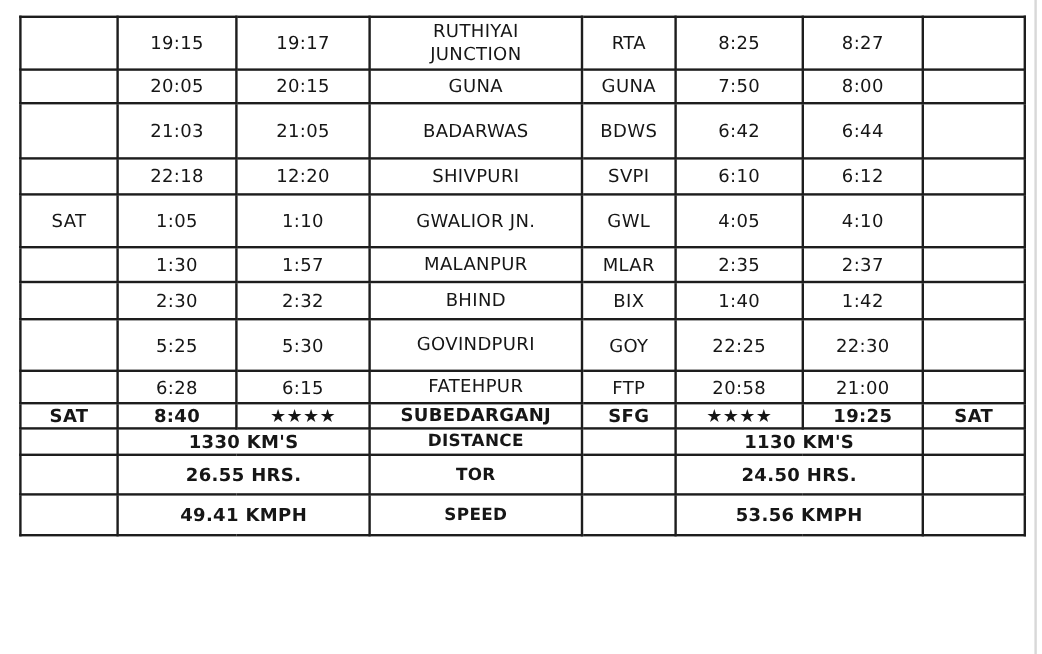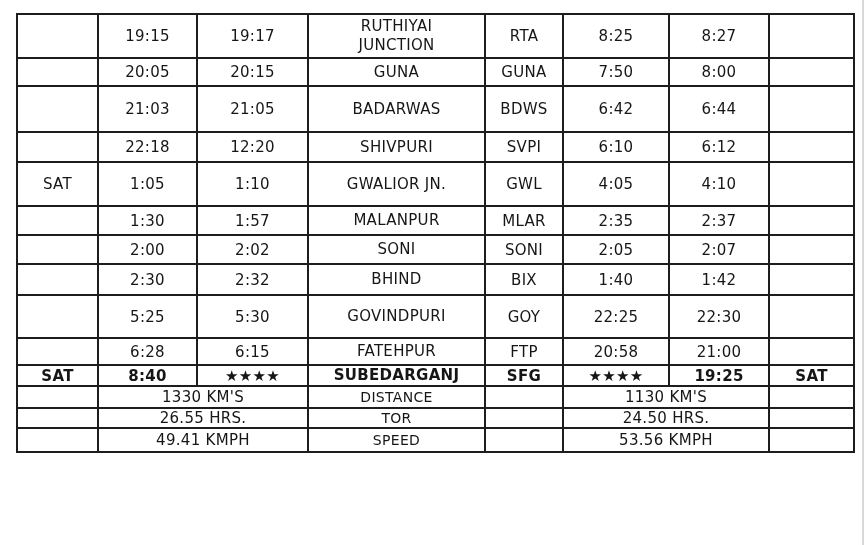--- a/index.html
+++ b/index.html
@@ -59,21 +59,21 @@
     padding-top: 3px;
   }
   td.va-top-lg {
     vertical-align: top;
     padding-top: 6px;
   }
   tr.bold-row td {
     font-weight: 700;
   }
   tr.summary td {
-    font-weight: 400;
+    font-weight: 700;
     font-size: 15px;
   }
   tr.summary td.label {
     font-size: 14px;
   }
 </style>
 </head>
 <body>
 
 <div class="scan-edge"></div>
@@ -144,30 +144,20 @@
     <tr style="height:29px">
       <td class="day"></td>
       <td>1:30</td>
       <td>1:57</td>
       <td class="station">MALANPUR</td>
       <td class="code">MLAR</td>
       <td>2:35</td>
       <td>2:37</td>
       <td class="day"></td>
     </tr>
-    <tr style="height:29px">
-      <td class="day"></td>
-      <td>2:00</td>
-      <td>2:02</td>
-      <td class="station">SONI</td>
-      <td class="code">SONI</td>
-      <td>2:05</td>
-      <td>2:07</td>
-      <td class="day"></td>
-    </tr>
     <tr style="height:31px">
       <td class="day"></td>
       <td>2:30</td>
       <td>2:32</td>
       <td class="station">BHIND</td>
       <td class="code">BIX</td>
       <td>1:40</td>
       <td>1:42</td>
       <td class="day"></td>
     </tr>
@@ -202,29 +192,29 @@
       <td class="day">SAT</td>
     </tr>
     <tr class="summary" style="height:22px">
       <td></td>
       <td colspan="2">1330 KM'S</td>
       <td class="label">DISTANCE</td>
       <td></td>
       <td colspan="2">1130 KM'S</td>
       <td></td>
     </tr>
-    <tr class="summary" style="height:20px">
+    <tr class="summary" style="height:33px">
       <td></td>
       <td colspan="2">26.55 HRS.</td>
       <td class="label">TOR</td>
       <td></td>
       <td colspan="2">24.50 HRS.</td>
       <td></td>
     </tr>
-    <tr class="summary" style="height:24px">
+    <tr class="summary" style="height:34px">
       <td></td>
       <td colspan="2">49.41 KMPH</td>
       <td class="label">SPEED</td>
       <td></td>
       <td colspan="2">53.56 KMPH</td>
       <td></td>
     </tr>
   </tbody>
 </table>
 

